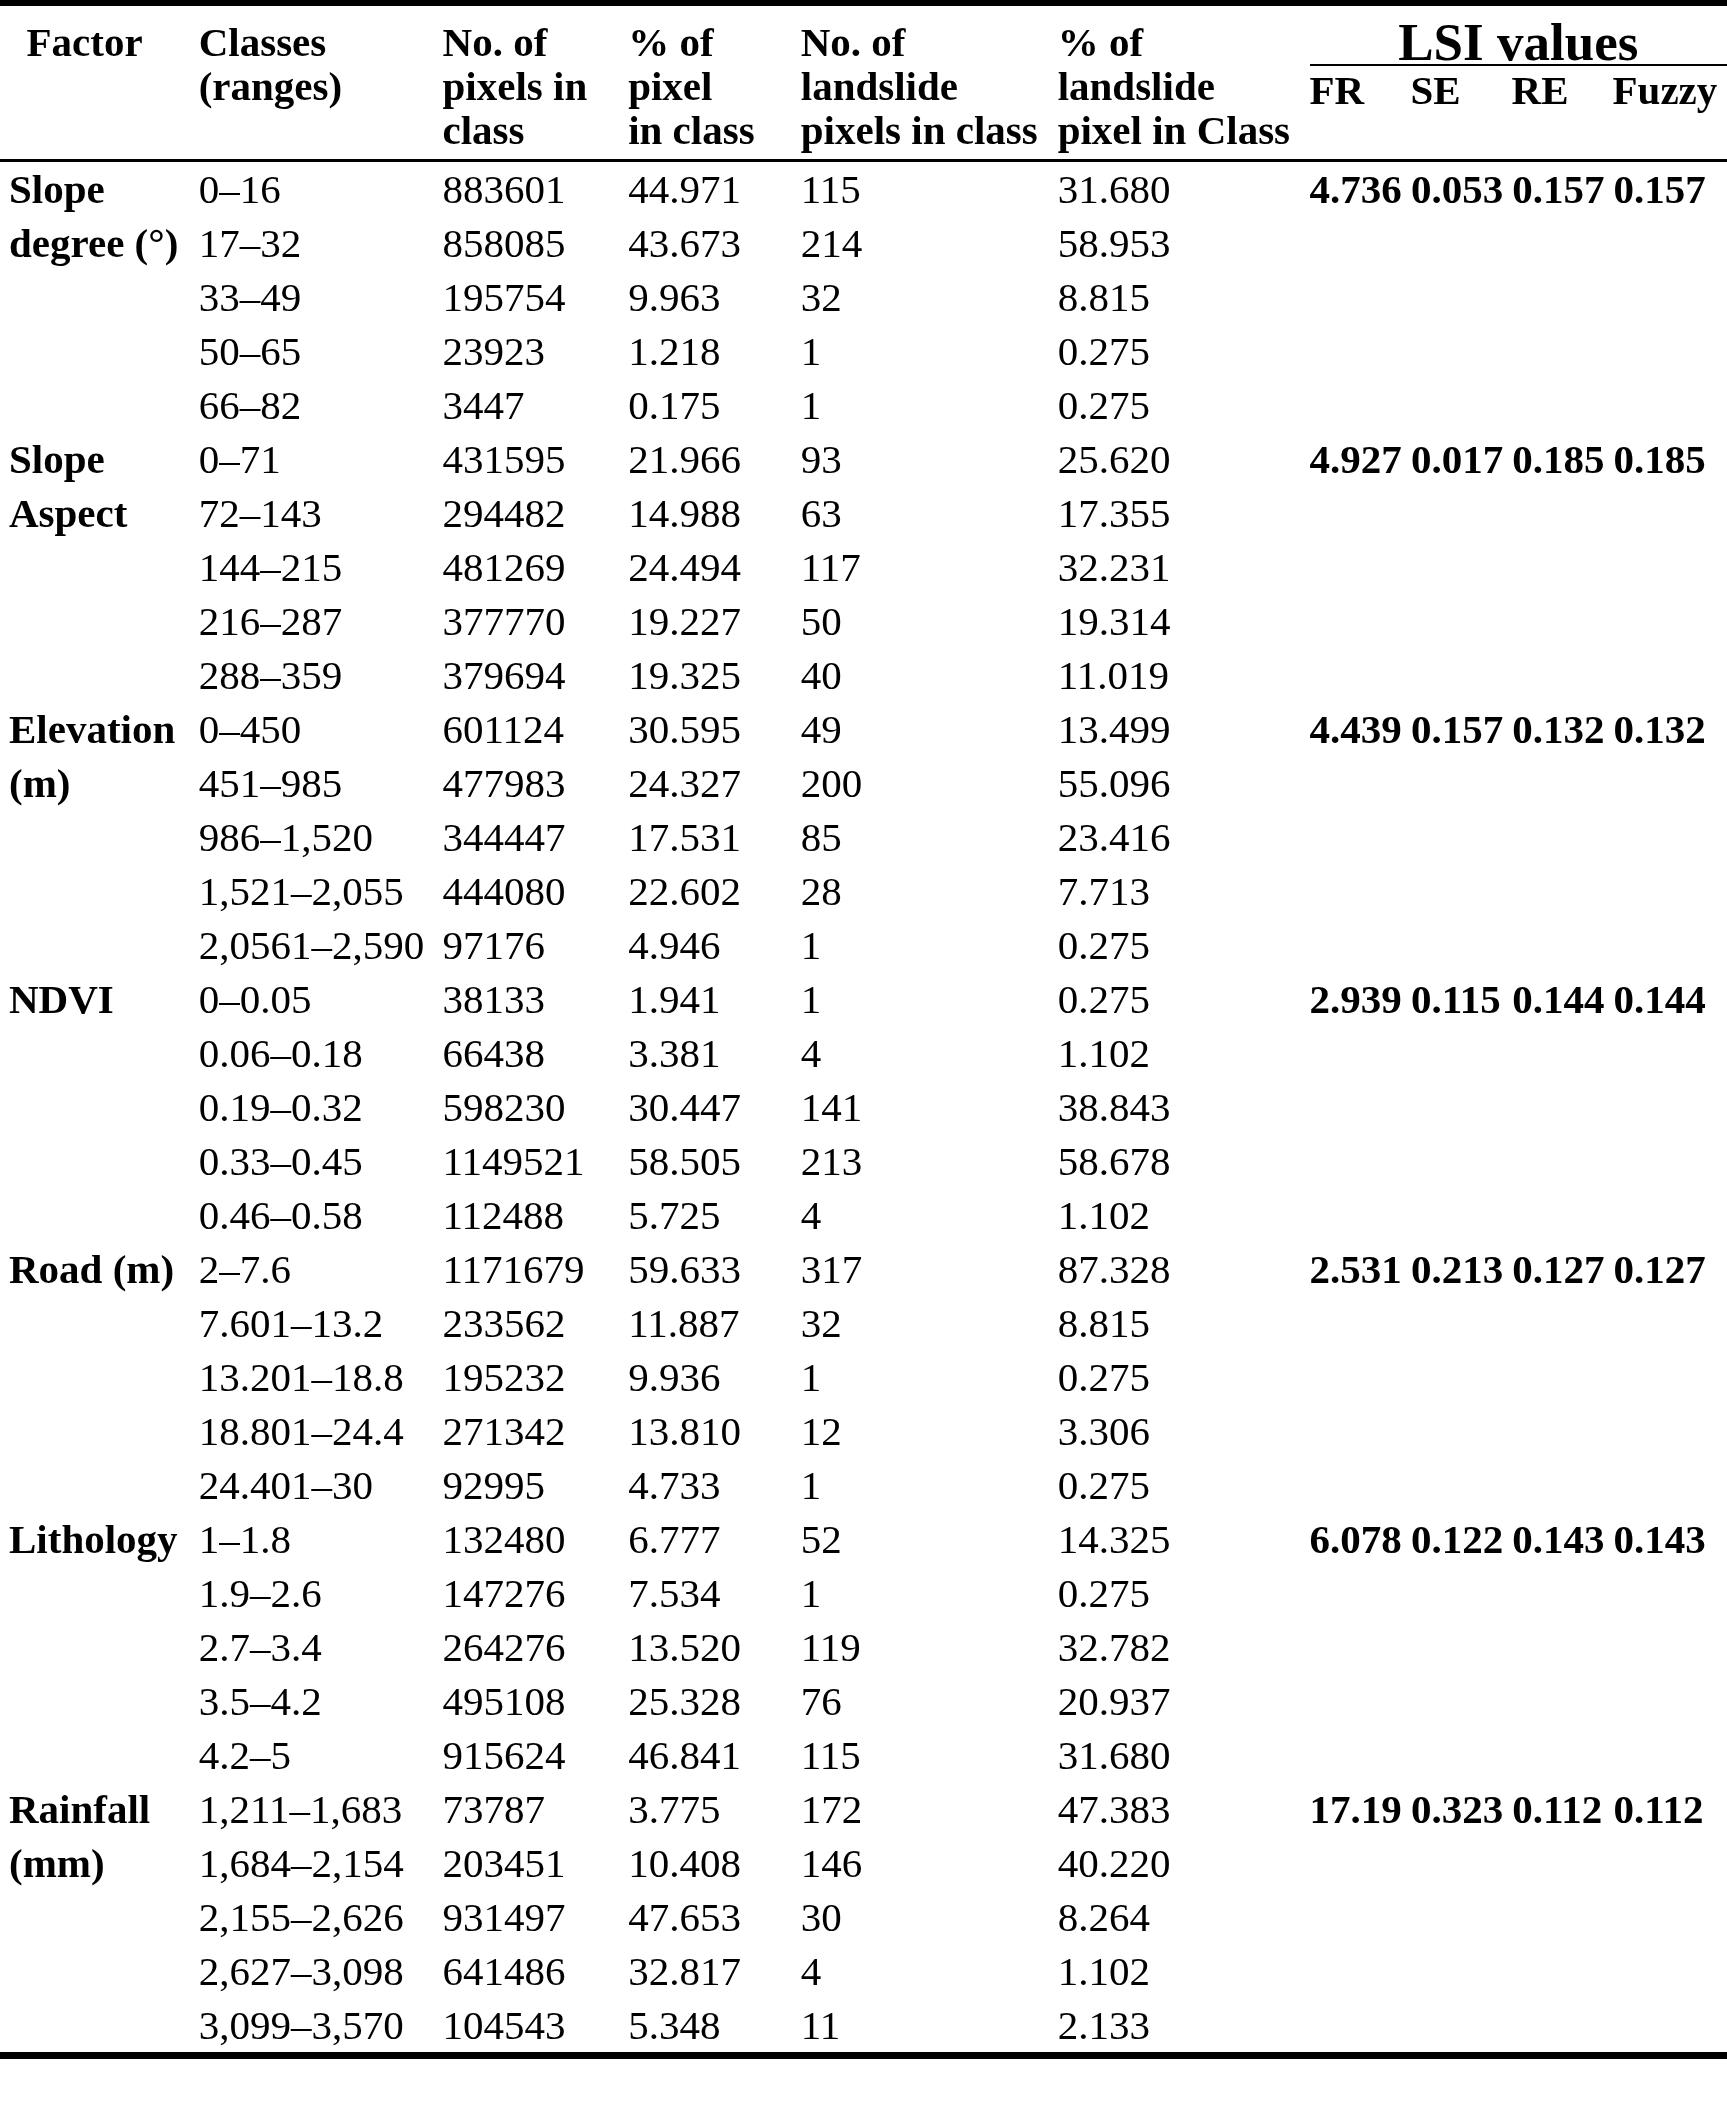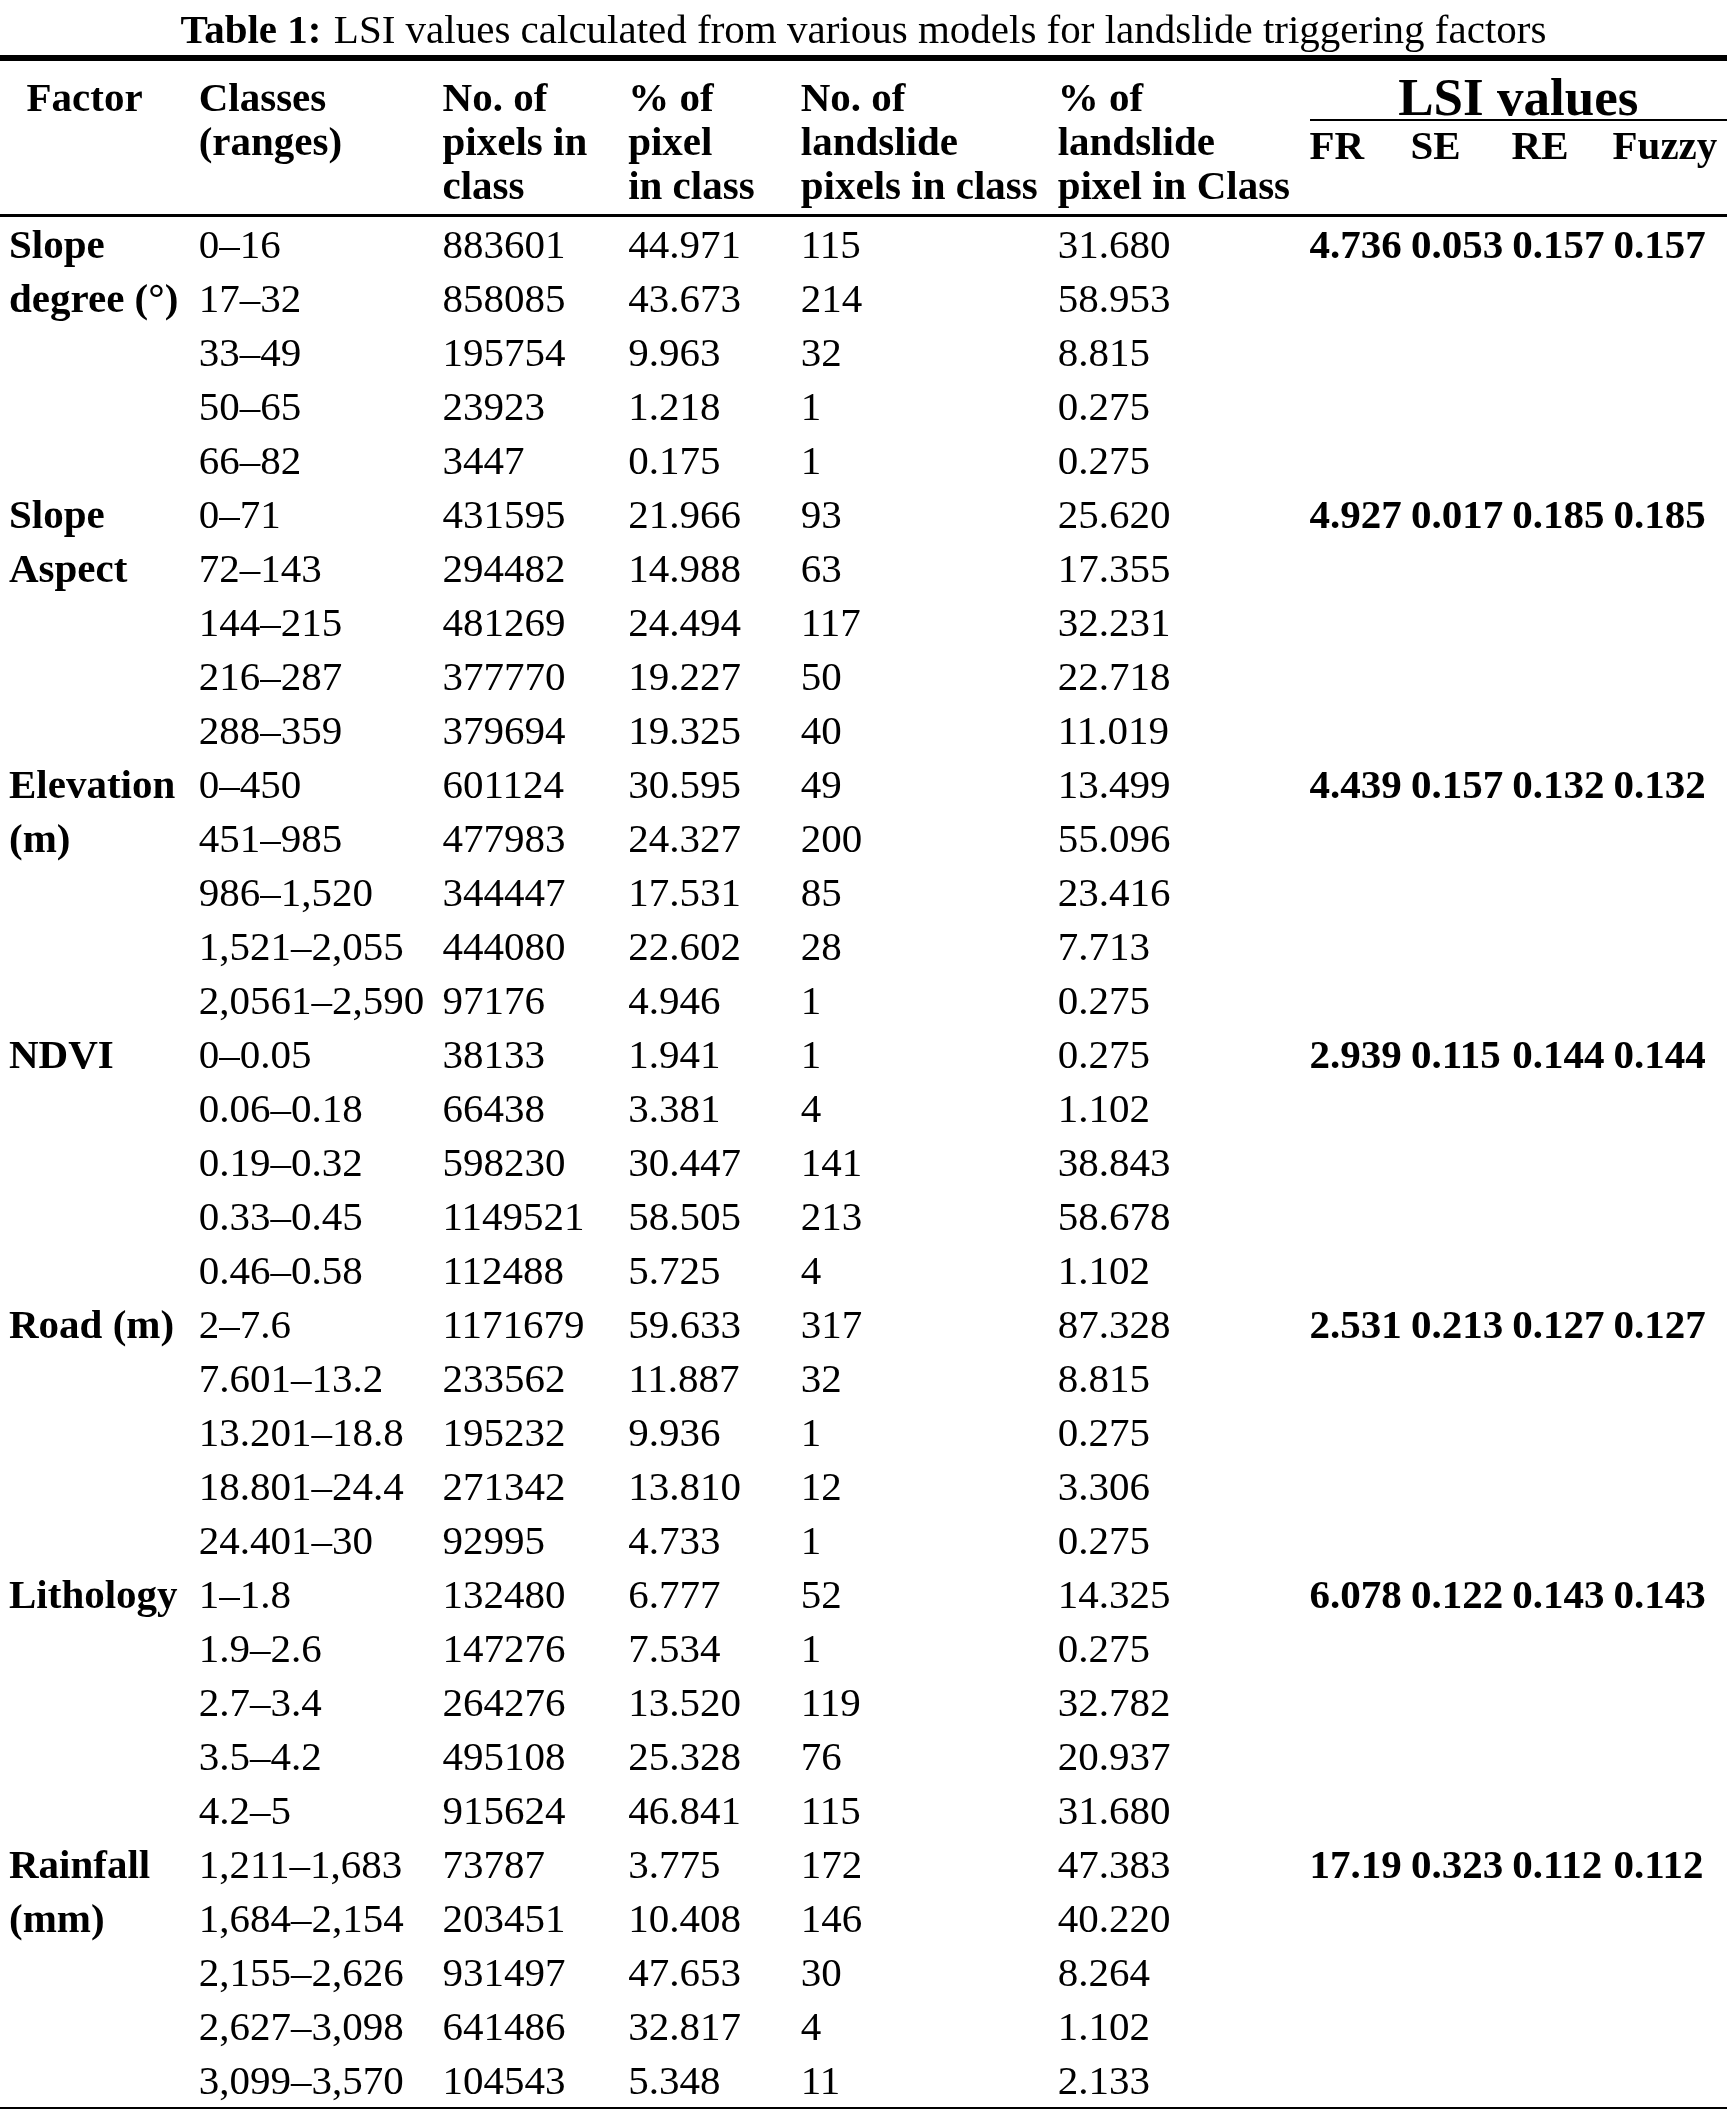--- a/index.html
+++ b/index.html
@@ -74,23 +74,20 @@
     padding-left: 9px;
   }
   tbody td.factor div { line-height: 54px; height: 54px; }
   tbody td.lsi { font-weight: bold; }
 </style>
 </head>
 <body>
 
 <div class="page">
 
-  <div class="title">
-    <span class="tl">Table 1:</span><span>LSI values calculated from various models for landslide triggering factors</span>
-  </div>
 
   <table class="lsi-table">
     <colgroup>
       <col class="c-factor">
         <col class="c-classes">
         <col class="c-npix">
         <col class="c-pctpix">
       <col class="c-nland">
         <col class="c-pctland">
         <col class="c-fr">
@@ -231,21 +228,21 @@
           <td class="lsi fr"></td>
           <td class="lsi se"></td>
           <td class="lsi re"></td>
           <td class="lsi fuzzy"></td>
         </tr>
         <tr>
           <td class="classes">216–287</td>
           <td class="npix">377770</td>
           <td class="pctpix">19.227</td>
           <td class="nland">50</td>
-          <td class="pctland">22.718</td>
+          <td class="pctland">19.314</td>
           <td class="lsi fr"></td>
           <td class="lsi se"></td>
           <td class="lsi re"></td>
           <td class="lsi fuzzy"></td>
         </tr>
         <tr>
           <td class="classes">288–359</td>
           <td class="npix">379694</td>
           <td class="pctpix">19.325</td>
           <td class="nland">40</td>

